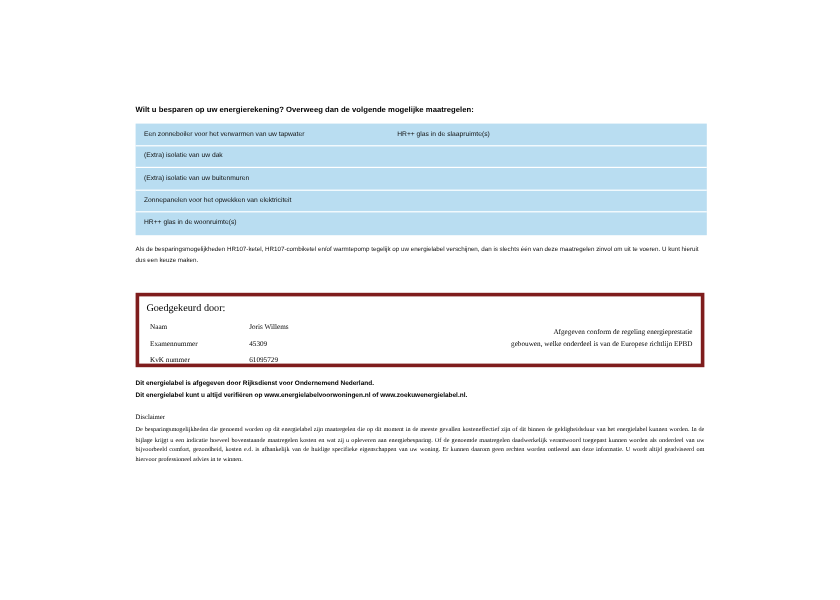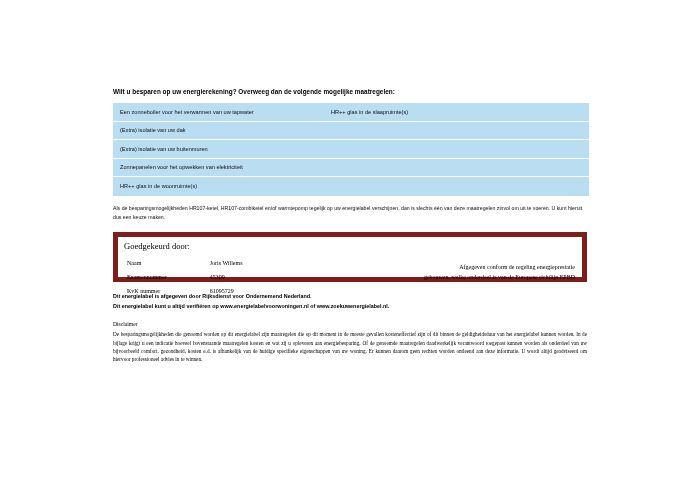--- a/index.html
+++ b/index.html
@@ -65,24 +65,24 @@
   }
   .note {
     margin-top: 8px;
     font-family: "Liberation Sans", sans-serif;
     font-size: 5.2px;
     line-height: 1.75;
     color: #111111;
     width: 470px;
   }
   .approval-box {
-    margin-top: 10px;
-    border: 5px solid #7f1d1d;
+    margin-top: 22px;
+    border: 3px solid #7f1d1d;
     width: 474px;
-    height: 50px;
+    height: 62px;
     position: relative;
     box-sizing: border-box;
   }
   .approval-title {
     position: absolute;
     left: 6px;
     top: 4px;
     font-family: "Liberation Serif", serif;
     font-size: 8.5px;
     color: #000000;

